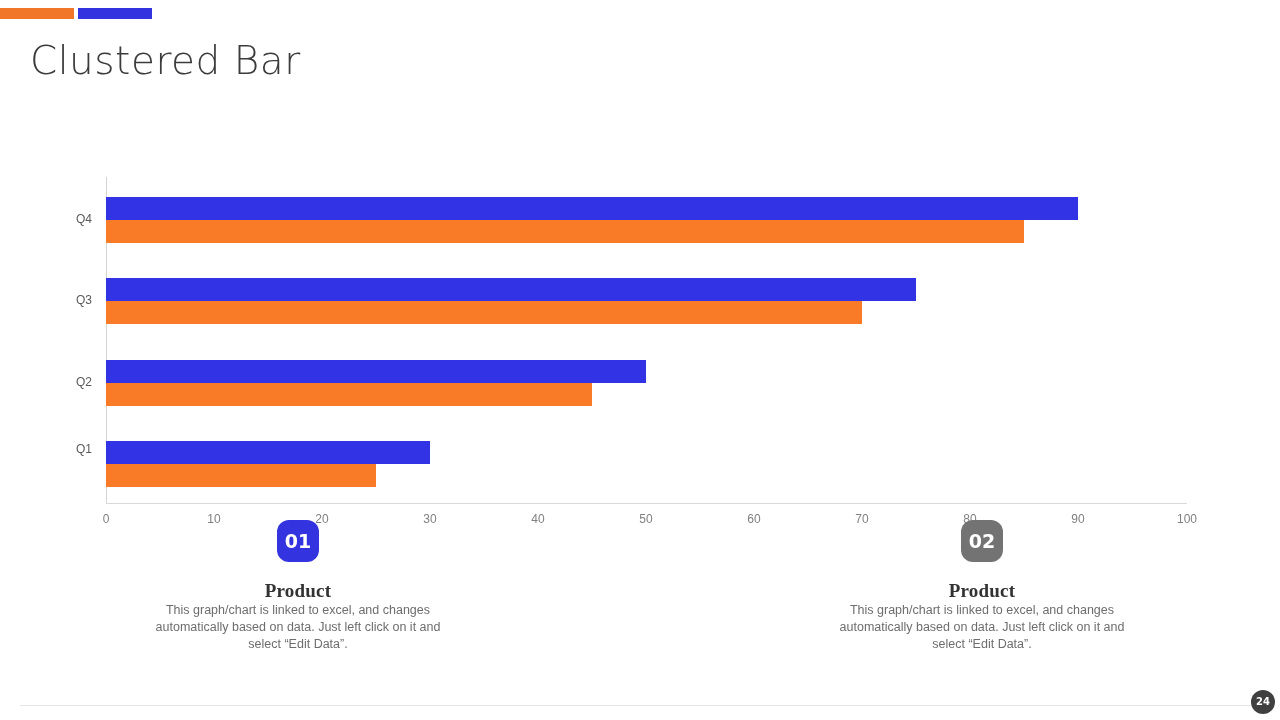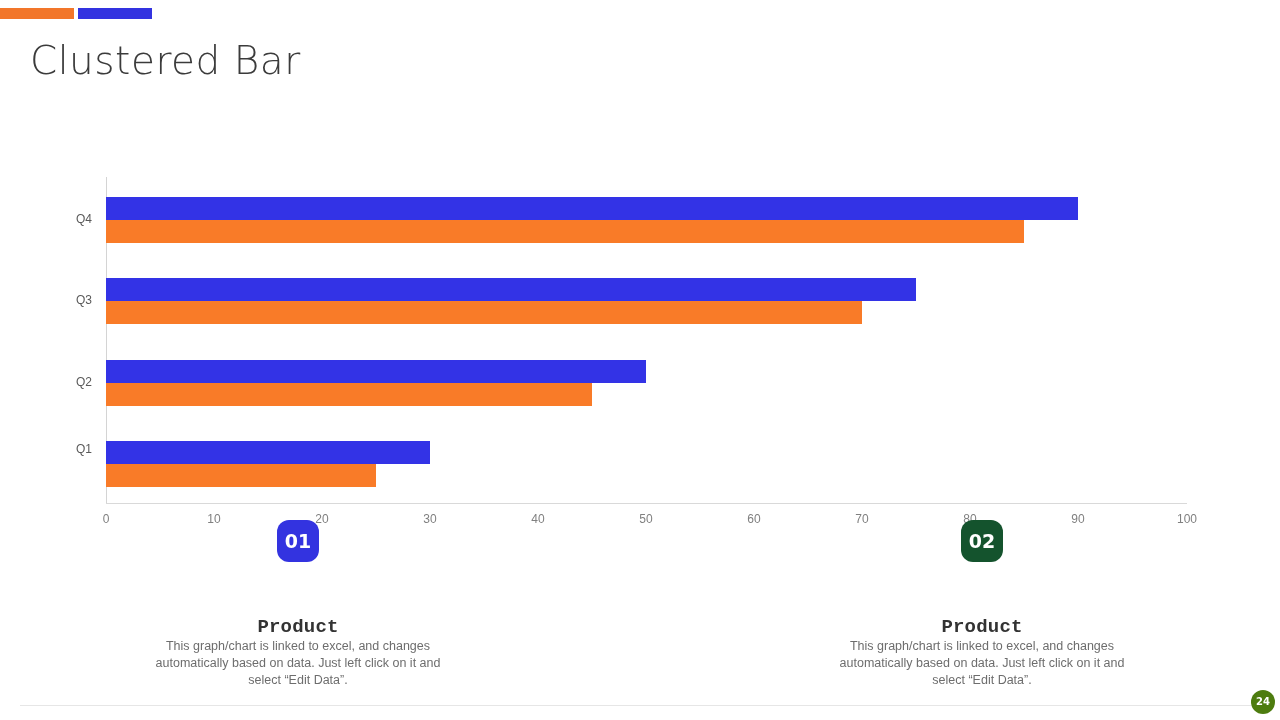--- a/index.html
+++ b/index.html
@@ -115,28 +115,28 @@
     border-radius: 12px;
     margin: 0 auto;
     color: #ffffff;
     font-size: 19px;
     font-weight: bold;
     line-height: 42px;
     text-align: center;
     font-family: "DejaVu Sans", sans-serif;
   }
   .badge.blue   { background: #3333E0; }
-  .badge.orange { background: #14532d; }
+  .badge.orange { background: #737373; }
 
   .product-name {
-    margin-top: 54px;
+    margin-top: 18px;
     font-size: 19px;
     font-weight: bold;
     color: #333333;
-    font-family: Liberation Mono, monospace;
+    font-family: Liberation Serif, serif;
     letter-spacing: 0.2px;
   }
   .product-desc {
     font-size: 12.5px;
     line-height: 17px;
     color: #6d6d6d;
     font-family: "Liberation Sans", sans-serif;
     width: 290px;
     margin-left: auto;
     margin-right: auto;
@@ -151,21 +151,21 @@
     height: 1px;
     background: #e6e6e6;
   }
   .page-badge {
     position: absolute;
     left: 1251px;
     top: 690px;
     width: 24px;
     height: 24px;
     border-radius: 50%;
-    background: #4d7c0f;
+    background: #404040;
     color: #ffffff;
     font-size: 10px;
     font-weight: bold;
     line-height: 24px;
     text-align: center;
     font-family: "DejaVu Sans", sans-serif;
   }
 </style>
 </head>
 <body>

